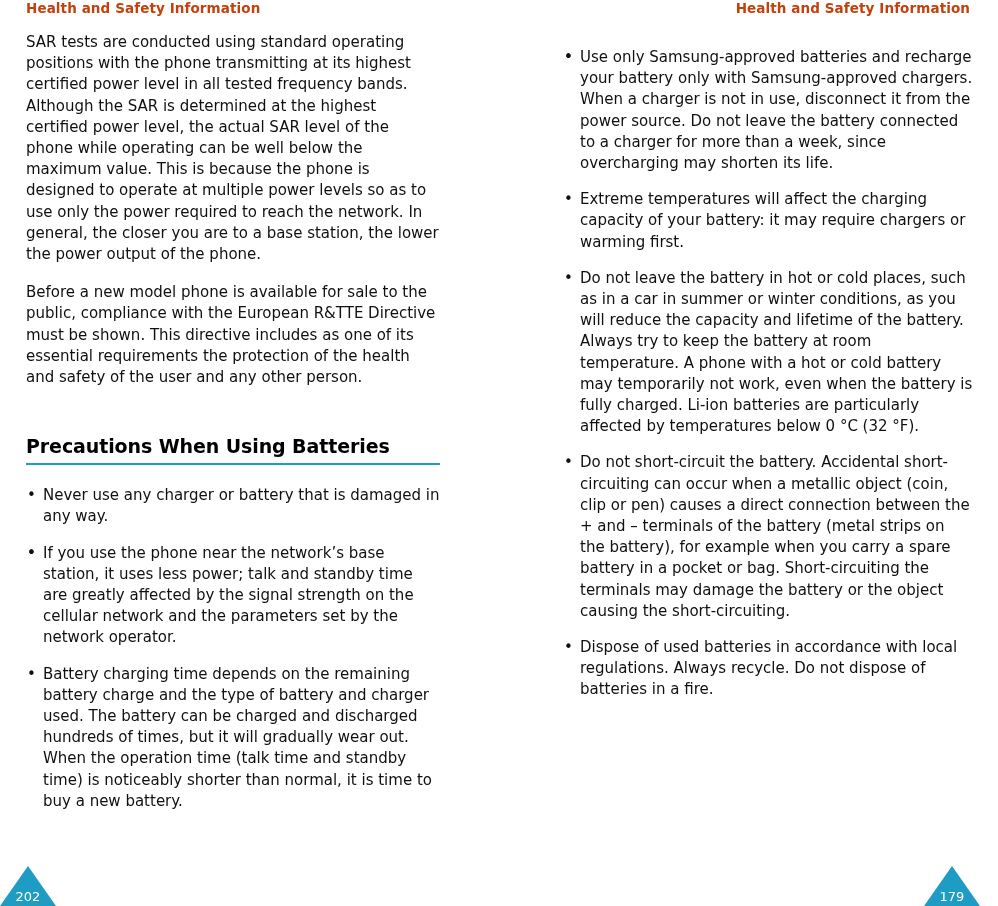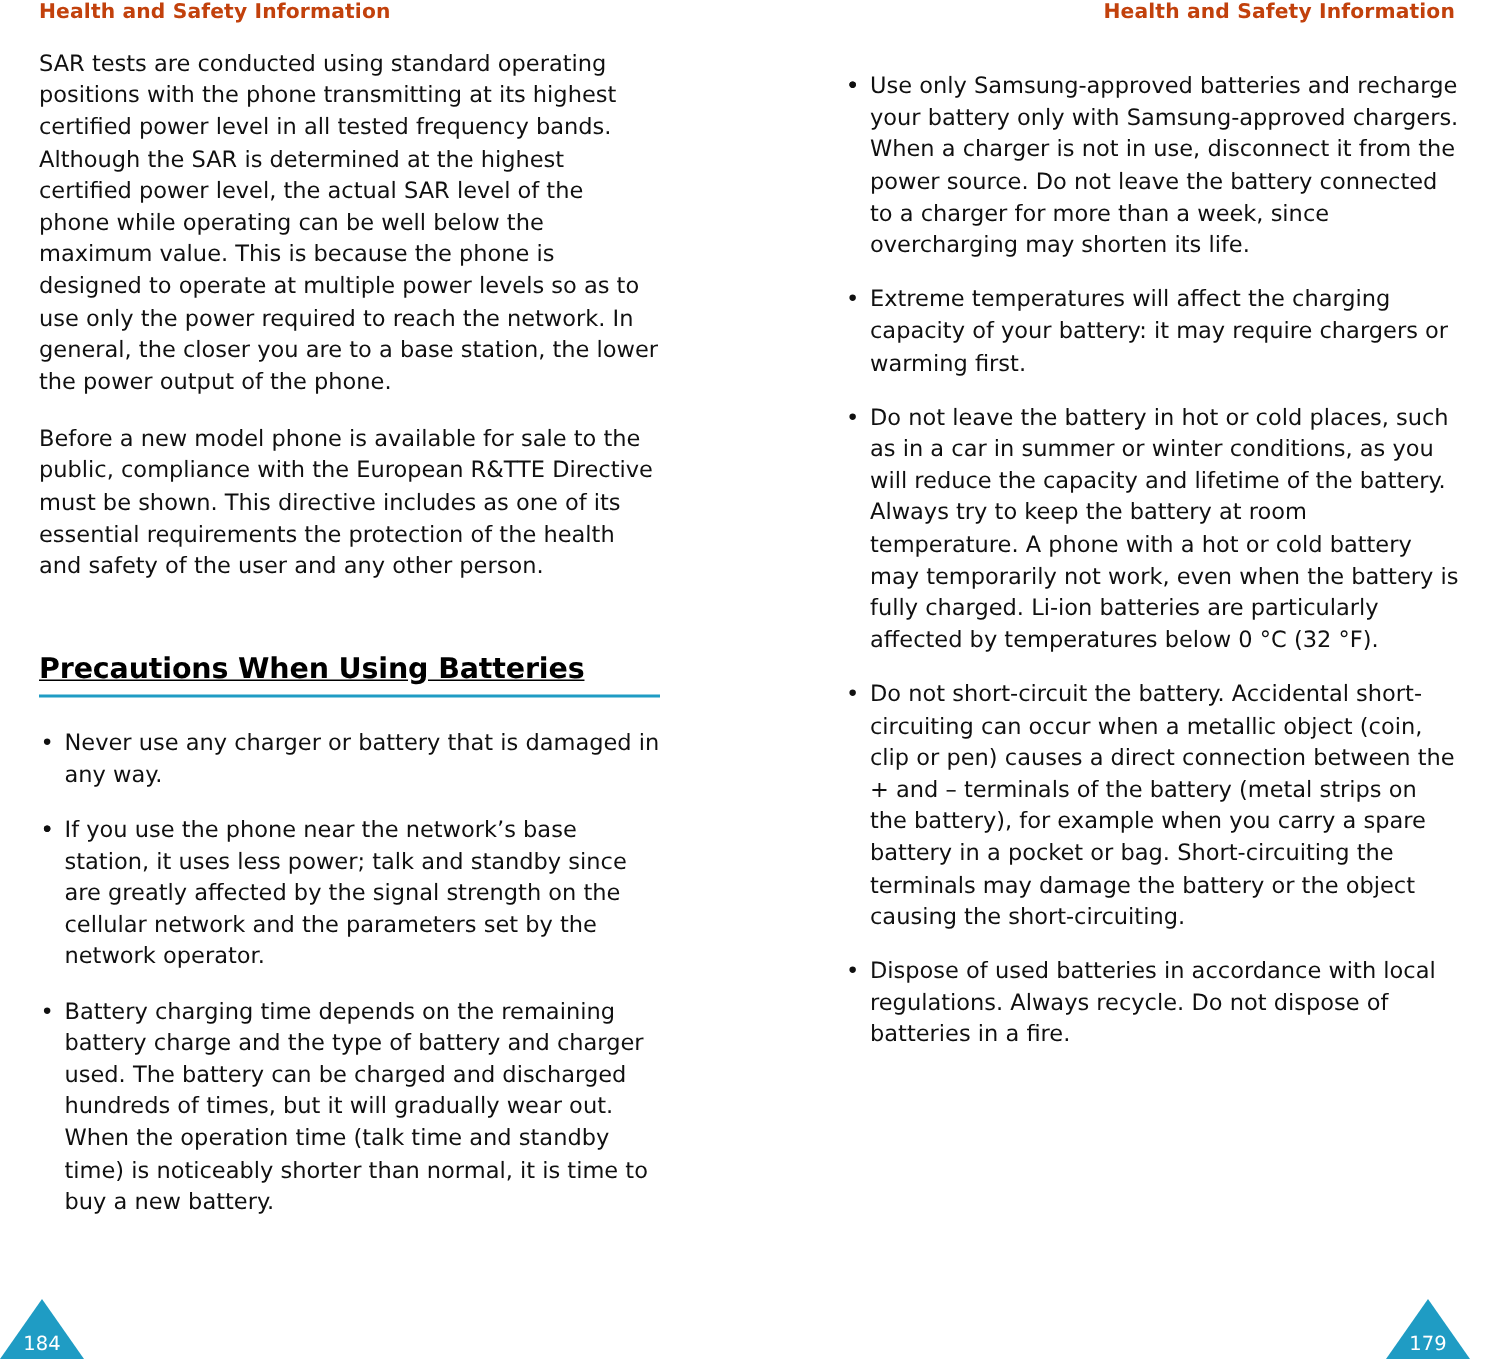--- a/index.html
+++ b/index.html
@@ -57,21 +57,20 @@
   }
 
   h2.section-heading {
     margin: 0;
     padding: 0 0 5px 0;
     font-size: 19px;
     font-weight: bold;
     line-height: 24px;
     color: #000000;
     letter-spacing: -0.1px;
-    text-decoration: underline;
   }
   .heading-block {
     margin-top: 46px;
     margin-bottom: 20px;
     border-bottom: 2.5px solid #1f9cc4;
     width: 414px;
   }
 
   ul.bullets {
     list-style: none;
@@ -146,33 +145,33 @@
     <ul class="bullets">
       <li>
         <span class="bullet-dot">•</span>
         <span>Never use any charger or battery that is damaged in any way.</span>
       </li>
       <li>
         <span class="bullet-dot">•</span>
       </li>
       <li>
         <span class="bullet-dot">•</span>
-        <span>If you use the phone near the network’s base station, it uses less power; talk and standby since are greatly affected by the signal strength on the cellular network and the parameters set by the network operator.</span>
+        <span>If you use the phone near the network’s base station, it uses less power; talk and standby time are greatly affected by the signal strength on the cellular network and the parameters set by the network operator.</span>
       </li>
       <li>
         <span class="bullet-dot">•</span>
         <span>Battery charging time depends on the remaining battery charge and the type of battery and charger used. The battery can be charged and discharged hundreds of times, but it will gradually wear out. When the operation time (talk time and standby time) is noticeably shorter than normal, it is time to buy a new battery.</span>
       </li>
     </ul>
 
   </div>
 
   <div class="folio">
     <div class="tri"></div>
-    <div class="num">184</div>
+    <div class="num">202</div>
   </div>
 
 </div>
 
 <div class="page right">
 
   <div class="running-head">Health and Safety Information</div>
 
   <div class="content">
 

